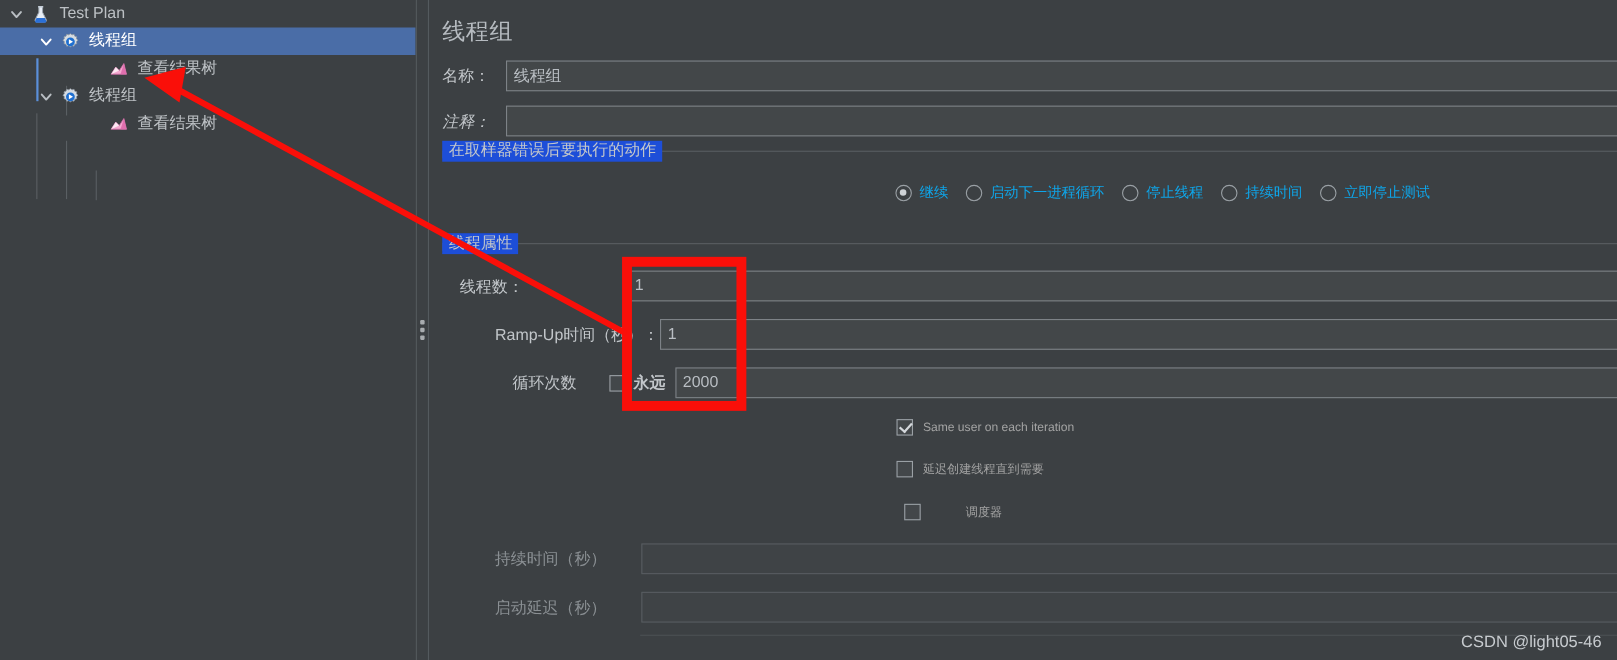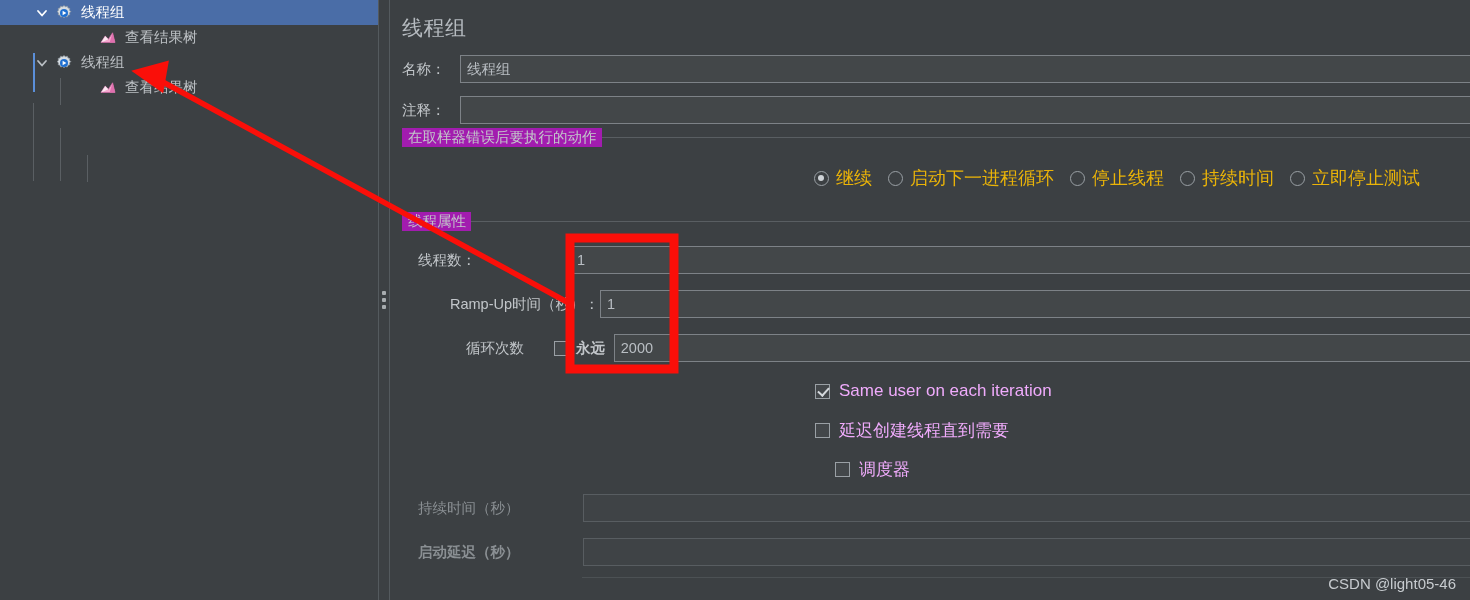--- a/index.html
+++ b/index.html
@@ -94,21 +94,21 @@
     position: absolute;
     display: flex;
     align-items: center;
     height: 28px;
   }
   .field-label {
     color: #c2c6ca;
     font-size: 14.5px;
     white-space: nowrap;
   }
-  .field-label.disabled { color: #8a8f93; }
+  .field-label.disabled { color: #8a8f93; text-align: center; }
   .txt {
     background: #434749;
     border: 1px solid #7d8287;
     color: #b9bec3;
     font-size: 14.5px;
     font-family: "Liberation Sans", "DejaVu Sans", sans-serif;
     height: 28px;
     padding: 0 6px;
     outline: none;
   }
@@ -125,40 +125,40 @@
     background: #595e62;
   }
   .group .gstub {
     position: absolute;
     left: 0; top: 9px; width: 4px; height: 7px;
     border-left: 1px solid #595e62;
   }
   .group .glabel {
     position: relative;
     display: inline-block;
-    background: #a21caf;
+    background: #1d4ed8;
     padding: 0 5px 0 6px;
     color: #c2c6ca;
     font-size: 14.5px;
     line-height: 19px;
     z-index: 2;
   }
 
   
   .radio-row {
     position: absolute;
     display: flex;
     align-items: center;
     gap: 0px;
   }
   .radio-item {
     display: flex; align-items: center;
     margin-right: 16px;
-    color: #eab308;
-    font-size: 18px;
+    color: #0ea5e9;
+    font-size: 13px;
     white-space: nowrap;
   }
   .radio {
     width: 15px; height: 15px; border-radius: 50%;
     border: 1.5px solid #9aa0a5;
     margin-right: 7px;
     position: relative;
     flex: 0 0 15px;
     background: #3c4043;
   }
@@ -166,21 +166,21 @@
     content: "";
     position: absolute; left: 3px; top: 3px;
     width: 6px; height: 6px; border-radius: 50%;
     background: #cfd3d7;
   }
 
   
   .cb-row {
     position: absolute;
     display: flex; align-items: center;
-    color: #f0abfc; font-size: 17px;
+    color: #a3a3a3; font-size: 11px;
     white-space: nowrap;
     text-align: right;
   }
   .cbox {
     width: 15px; height: 15px;
     border: 1.5px solid #9aa0a5;
     background: #43474a;
     margin-right: 9px;
     flex: 0 0 15px;
     position: relative;
@@ -221,20 +221,35 @@
 <div id="app">
 
   <div id="tree-panel">
 
     <div class="guide blue" style="left:33px; top:53px; height:39px;"></div>
     <div class="guide" style="left:33px; top:103px; height:78px;"></div>
     <div class="guide" style="left:60px; top:78px; height:27px;"></div>
     <div class="guide" style="left:60px; top:128px; height:53px;"></div>
     <div class="guide" style="left:87px; top:155px; height:27px;"></div>
 
+    <div class="tree-row" style="padding-left:4px;">
+      <span class="twisty">
+        <svg width="12" height="12" viewBox="0 0 12 12">
+            <path d="M2 4 L6 8.5 L10 4" fill="none" stroke="#b9bec3" stroke-width="1.8" stroke-linecap="round" stroke-linejoin="round"></path>
+          </svg>
+      </span>
+      <span class="node-icon">
+        <svg width="18" height="18" viewBox="0 0 18 18">
+          <path d="M7.3 2 h3.4 v5.2 l3.3 6.6 a1.6 1.6 0 0 1 -1.4 2.3 h-7.2 a1.6 1.6 0 0 1 -1.4 -2.3 l3.3 -6.6 z" fill="#e8eef5" stroke="#9aa3ad" stroke-width="0.9"></path>
+          <path d="M5.2 12.4 h7.6 l1.2 2.4 a1.2 1.2 0 0 1 -1.1 1.8 h-7.8 a1.2 1.2 0 0 1 -1.1 -1.8 z" fill="#2a6fd6"></path>
+          <rect x="6.6" y="1.4" width="4.8" height="1.4" rx="0.5" fill="#c3ccd6"></rect>
+        </svg>
+      </span>
+      <span class="tree-label">Test Plan</span>
+    </div>
 
     <div class="tree-row selected" style="padding-left:31px;">
       <span class="twisty">
         <svg width="12" height="12" viewBox="0 0 12 12">
             <path d="M2 4 L6 8.5 L10 4" fill="none" stroke="#ffffff" stroke-width="1.8" stroke-linecap="round" stroke-linejoin="round"></path>
           </svg>
       </span>
       <span class="node-icon">
         <svg width="18" height="18" viewBox="0 0 18 18">
           <path d="M9 1.6 l1.5 1.1 1.8 -0.5 0.7 1.7 1.8 0.6 -0.3 1.8 1.3 1.3 -1.3 1.3 0.3 1.8 -1.8 0.6 -0.7 1.7 -1.8 -0.5 -1.5 1.1 -1.5 -1.1 -1.8 0.5 -0.7 -1.7 -1.8 -0.6 0.3 -1.8 -1.3 -1.3 1.3 -1.3 -0.3 -1.8 1.8 -0.6 0.7 -1.7 1.8 0.5 z" fill="#d6dce2" stroke="#8e969e" stroke-width="0.7"></path>
@@ -297,21 +312,21 @@
   <div id="form-panel">
 
     <div id="panel-title">线程组</div>
 
     <div class="field-row" style="left:12px; top:55px; width:1455px;">
       <span class="field-label" style="width:52px;">名称：</span>
       <input class="txt" style="width: 1000px; flex: 1 1 auto; margin-left: 6px; max-width: 1400px;" value="线程组">
     </div>
 
     <div class="field-row" style="left:12px; top:96px; width:1455px;">
-      <span class="field-label" style="width:52px;">注释：</span>
+      <span class="field-label" style="width:52px;font-style:italic;">注释：</span>
       <input class="txt" style="width: 1000px; flex: 1 1 auto; margin-left: 6px; max-width: 1400px;" value="">
     </div>
 
     <div class="group" style="left:12px; top:128px; width:1455px; height:20px;">
       <div class="gline"></div>
       <div class="gstub"></div>
       <span class="glabel">在取样器错误后要执行的动作</span>
     </div>
 
     <div class="radio-row" style="left:424px; top:166px;">
@@ -363,32 +378,32 @@
     <div class="cb-row" style="left:425px; top:381px;">
       <span class="cbox checked"></span>
       <span>Same user on each iteration</span>
     </div>
 
     <div class="cb-row" style="left:425px; top:419px;">
       <span class="cbox"></span>
       <span>延迟创建线程直到需要</span>
     </div>
 
-    <div class="cb-row" style="left:445px; top:458px;">
+    <div class="cb-row" style="left:432px; top:458px;gap:32px;">
       <span class="cbox"></span>
       <span>调度器</span>
     </div>
 
     <div class="field-row" style="left:28px; top:494px; width:1439px;">
       <span class="field-label disabled" style="width:165px;">持续时间（秒）</span>
       <input class="txt disabled" disabled="" style="width: 1262px;" value="">
     </div>
 
     <div class="field-row" style="left:28px; top:538px; width:1439px;">
-      <span class="field-label disabled" style="width:165px;font-weight:bold;">启动延迟（秒）</span>
+      <span class="field-label disabled" style="width:165px;">启动延迟（秒）</span>
       <input class="txt disabled" disabled="" style="width: 1262px;" value="">
     </div>
 
     <div class="hr-bottom" style="left:192px; top:577px; width:1275px;"></div>
   </div>
 
   <svg id="overlay" viewBox="0 0 1470 600">
 
     <rect x="570" y="238" width="104" height="131" fill="none" stroke="#fa0f09" stroke-width="9"></rect>
 

